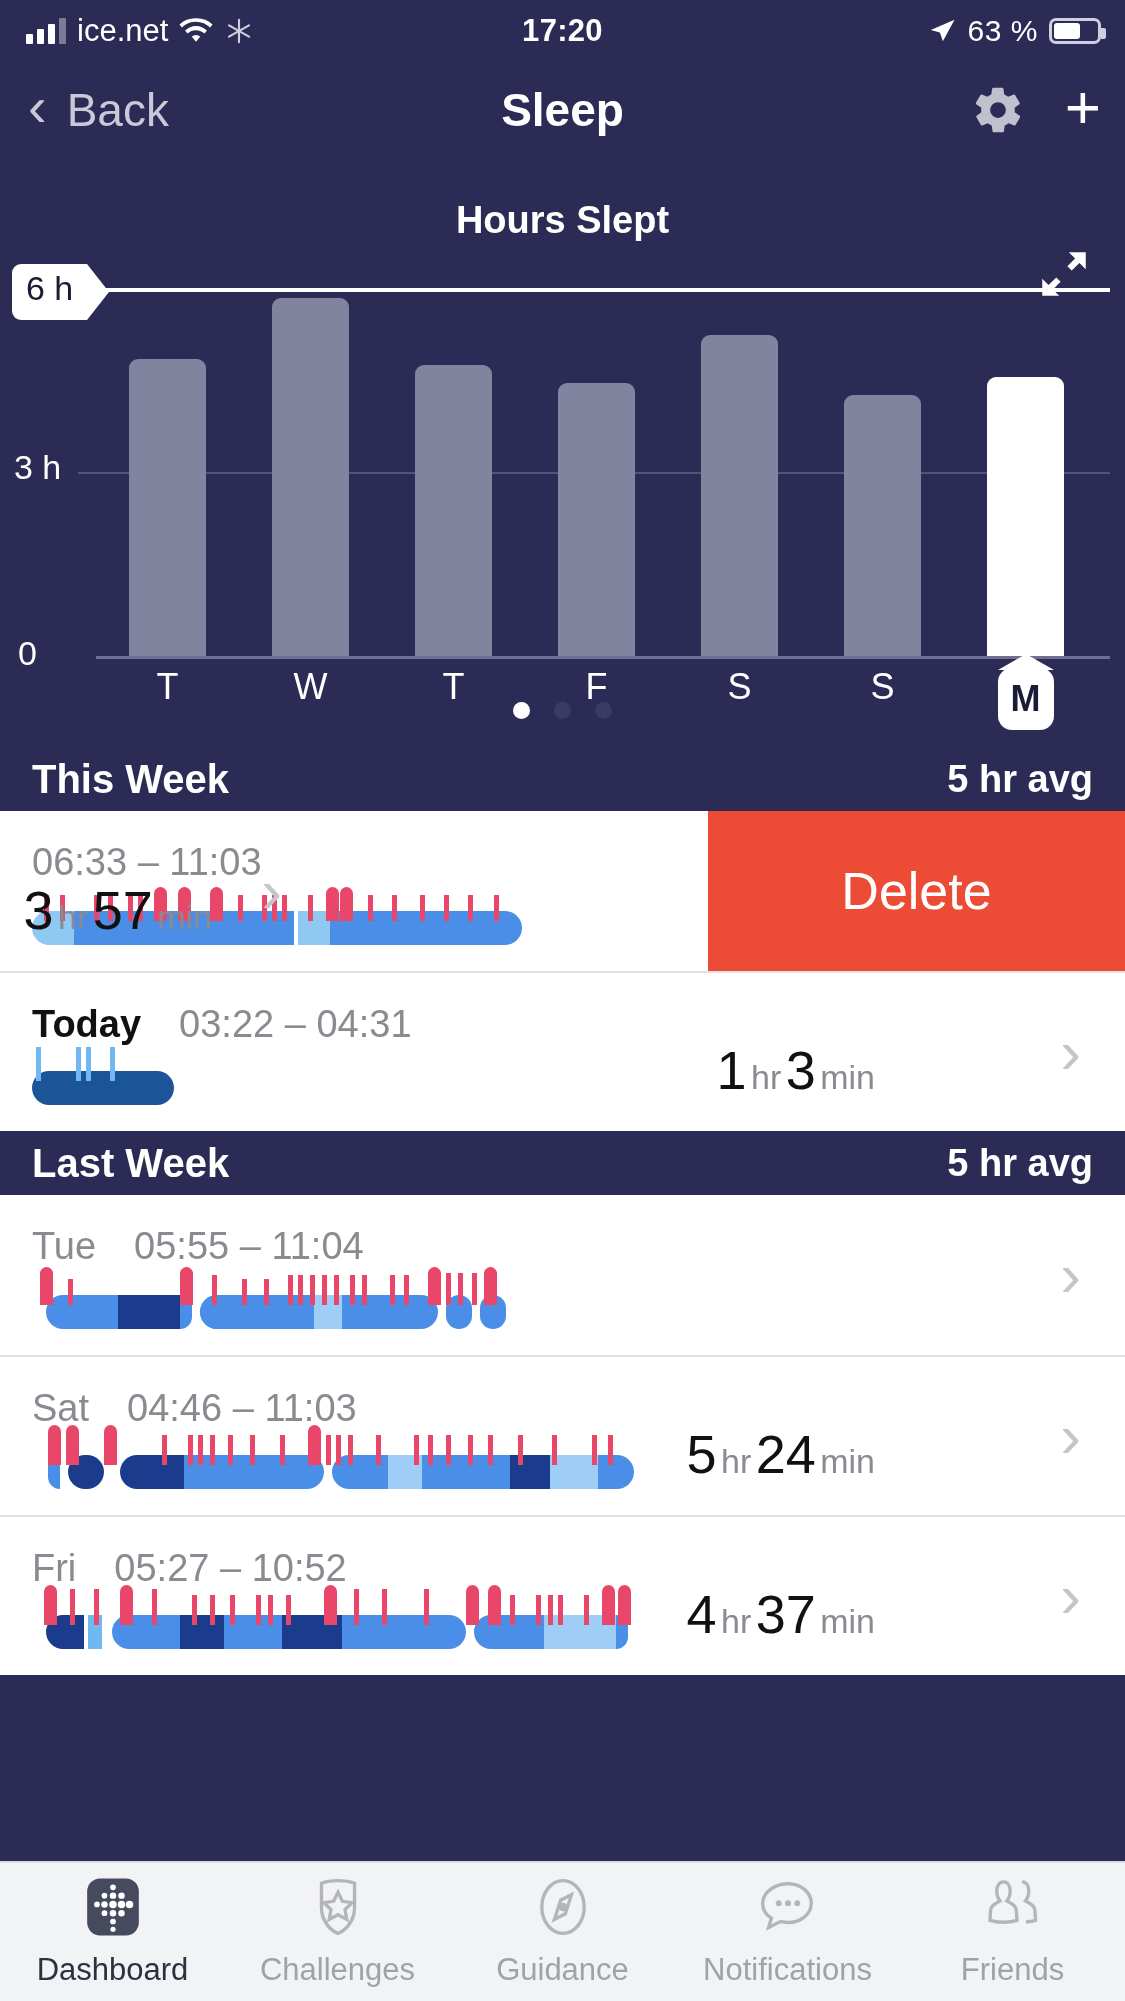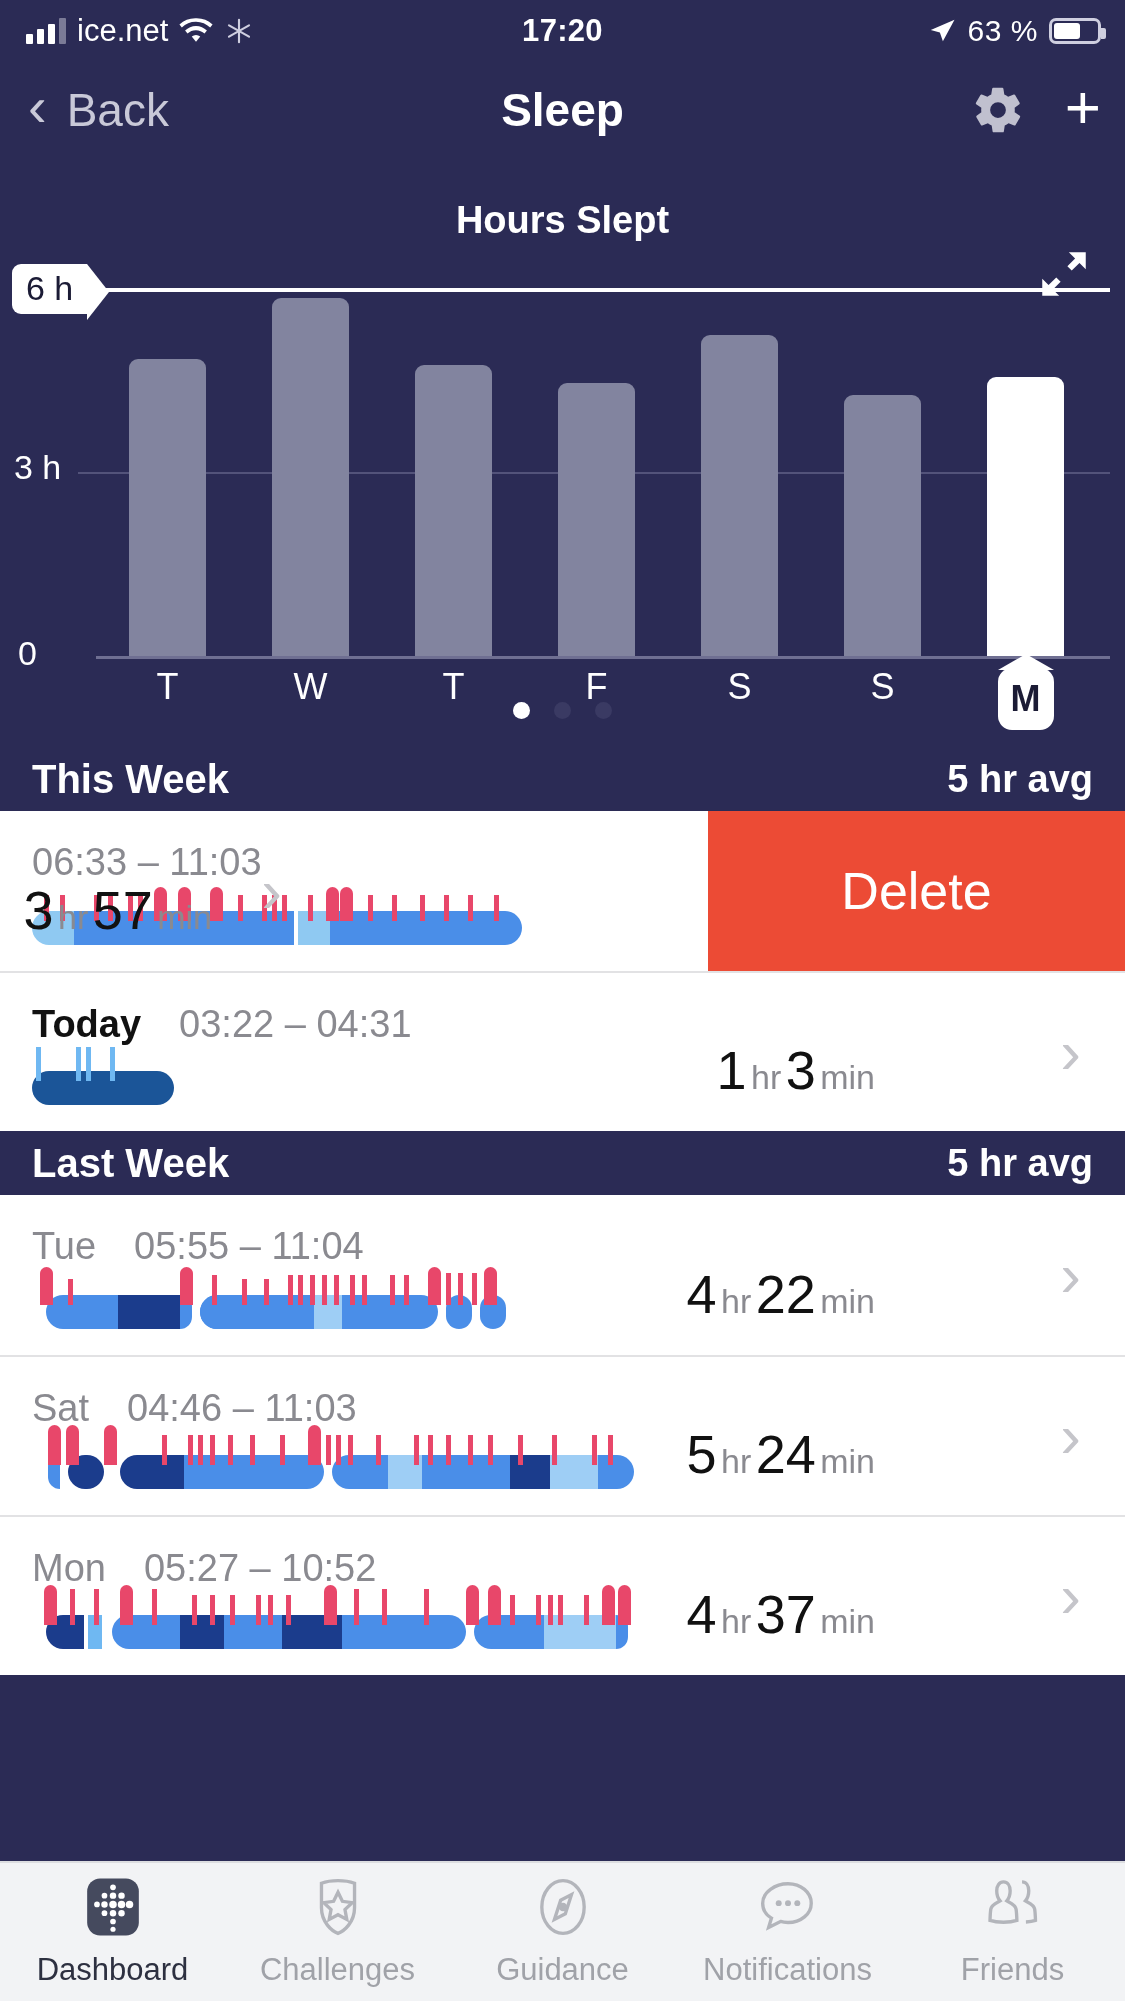--- a/index.html
+++ b/index.html
@@ -58,21 +58,21 @@
     position:absolute; left:78px; right:15px; top:216px;
     height:2px; background:#53537a;
   }
   .axis-line-0{
     position:absolute; left:96px; right:15px; top:400px;
     height:3px; background:#6f6f92;
   }
   .tag6h{
     position:absolute; left:12px; top:8px;
     background:#fff; color:#1b1b35; font-size:34px; font-weight:400;
-    padding:5px 14px 6px 14px; border-radius:9px 0 0 9px; z-index:4;
+    padding:5px 14px 12px 14px; border-radius:9px 0 0 9px; z-index:4;
   }
   .tag6h:after{
     content:""; position:absolute; right:-22px; top:0; width:0; height:0;
     border-top:28px solid transparent; border-bottom:28px solid transparent;
     border-left:22px solid #fff;
   }
   .lbl3h{ position:absolute; left:14px; top:192px; color:#fff; font-size:34px; }
   .lbl0{ position:absolute; left:18px; top:378px; color:#fff; font-size:34px; }
 
   .bars-area{ position:absolute; left:96px; right:28px; top:0; bottom:0; display:flex; gap:0; }
@@ -368,21 +368,20 @@
             <div class="tick" style="left: 318px; height: 30px;"></div>
             <div class="tick" style="left: 330px; height: 30px;"></div>
             <div class="tick" style="left: 358px; height: 30px;"></div>
             <div class="tick" style="left: 372px; height: 30px;"></div>
             <div class="tick fat" style="left: 396px; height: 38px;"></div>
             <div class="tick" style="left: 414px; height: 32px;"></div>
             <div class="tick" style="left: 426px; height: 32px;"></div>
             <div class="tick" style="left: 440px; height: 32px;"></div>
             <div class="tick fat" style="left: 452px; height: 38px;"></div>
           </div>
-          <div class="hyp"><span class="big">4</span> <span class="sm">hr</span> <span class="big">22</span> <span class="sm">min</span></div>
           <div class="chev-r">›</div>
         </div>
       </div>
       <div class="row">
         <div class="row-inner">
           <div class="row-top">
             <span class="row-day">Sat</span>
             <span class="row-time">04:46 – 11:03</span>
           </div>
           <div class="row-bar" style="width: 640px;">
@@ -422,21 +421,21 @@
             <div class="tick" style="left: 560px; height: 30px;"></div>
             <div class="tick" style="left: 576px; height: 30px;"></div>
           </div>
           <div class="hyp"><span class="big">5</span> <span class="sm">hr</span> <span class="big">24</span> <span class="sm">min</span></div>
           <div class="chev-r">›</div>
         </div>
       </div>
       <div class="row">
         <div class="row-inner">
           <div class="row-top">
-            <span class="row-day">Mon</span>
+            <span class="row-day">Fri</span>
             <span class="row-time">05:27 – 10:52</span>
           </div>
           <div class="row-bar" style="width: 640px;">
             <div class="seg r-l" style="left: 14px; width: 38px; background: rgb(27, 60, 140);"></div>
             <div class="seg" style="left: 56px; width: 14px; background: rgb(111, 184, 242);"></div>
             <div class="seg r-l" style="left: 80px; width: 68px; background: rgb(74, 142, 232);"></div>
             <div class="seg" style="left: 148px; width: 44px; background: rgb(27, 60, 140);"></div>
             <div class="seg" style="left: 192px; width: 58px; background: rgb(74, 142, 232);"></div>
             <div class="seg" style="left: 250px; width: 16px; background: rgb(27, 60, 140);"></div>
             <div class="seg" style="left: 266px; width: 44px; background: rgb(27, 60, 140);"></div>

